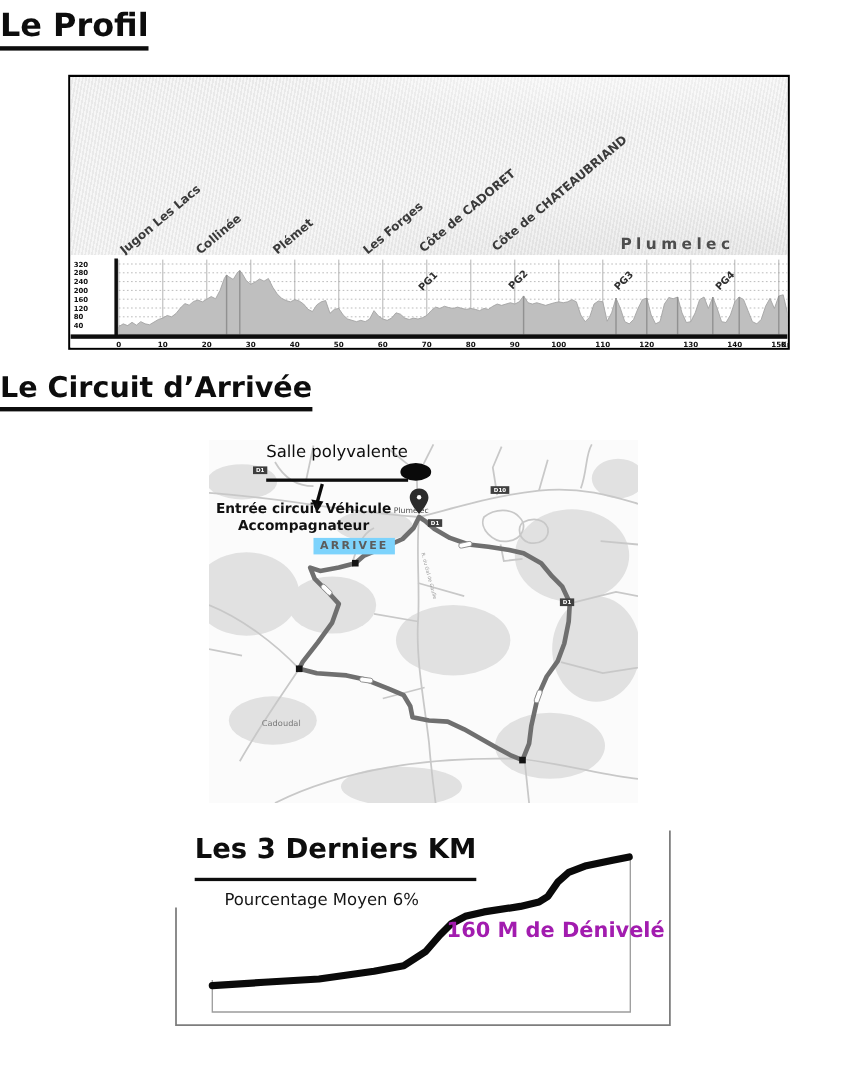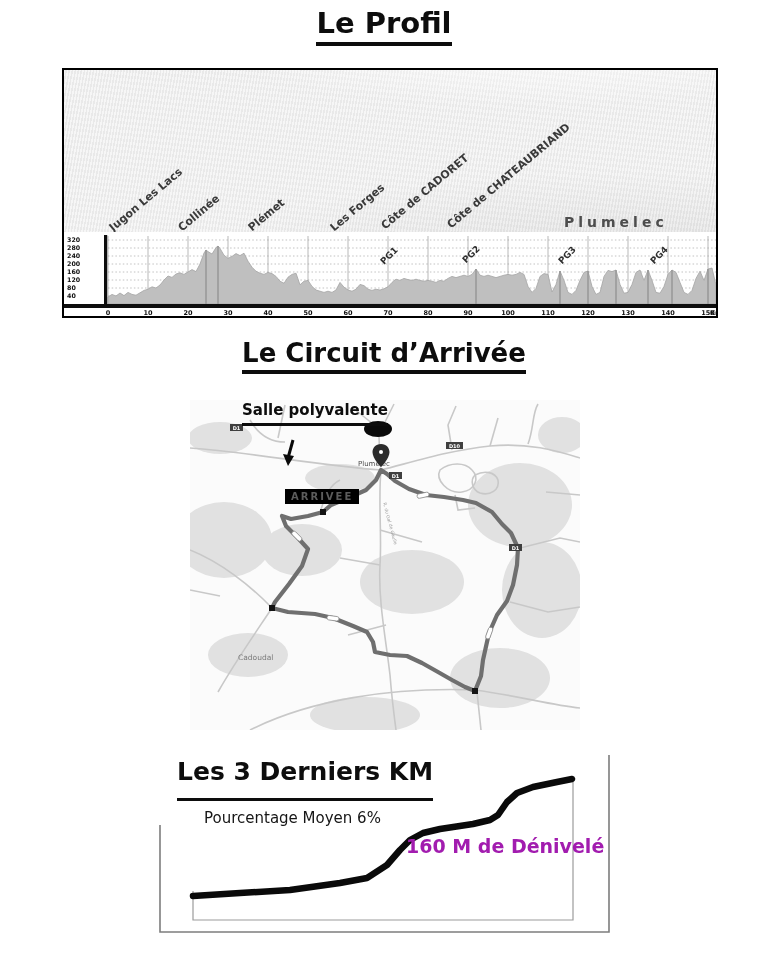--- a/index.html
+++ b/index.html
@@ -2,21 +2,21 @@
 <html><head>
 <meta charset="utf-8">
 <style>
   html,body{margin:0;padding:0;}
   body{
     width:768px;height:979px;position:relative;background:#ffffff;
     font-family:"DejaVu Sans","Liberation Sans",sans-serif;
     overflow:hidden;
   }
   
-  .main-title{position:absolute;left:0;width:768px;text-align:center;}
+  .main-title{position:absolute;left:0;width:768px;text-align:left;}
   .main-title span{
     display:inline-block;font-weight:bold;color:#0d0d0d;
     border-bottom:4px solid #0d0d0d;padding-bottom:2px;line-height:1.1;
   }
   #title-profil{top:6px;font-size:29px;}
   #title-circuit{top:338px;font-size:26px;}
 
   
   #profil-chart{
     position:absolute;left:62px;top:68px;width:656px;height:250px;
@@ -44,29 +44,29 @@
     font-size:14px;letter-spacing:4px;color:#4d4d4d;font-weight:bold;
   }
   #profile-plot{position:absolute;left:0;top:162px;width:652px;height:84px;background:#fff;}
   #profile-plot text{font-family:"DejaVu Sans","Liberation Sans",sans-serif;}
 
   
   #map-wrap{position:absolute;left:190px;top:400px;width:390px;height:330px;background:#fbfbfb;}
   #map-svg{position:absolute;left:0;top:0;}
   #map-svg text{font-family:"DejaVu Sans","Liberation Sans",sans-serif;}
   #salle-title{
-    position:absolute;left:52px;top:1px;font-size:15px;font-weight:bold;color:#0d0d0d;
-    border-bottom:3px solid #0d0d0d;padding-bottom:4px;white-space:nowrap;
+    position:absolute;left:52px;top:1px;font-size:15px;font-weight:normal;color:#0d0d0d;
+    border-bottom:3px solid #0d0d0d;padding-bottom:16px;white-space:nowrap;
   }
   #entree-text{
     position:absolute;left:6px;top:54px;width:160px;text-align:center;
     font-size:12.5px;font-weight:bold;color:#111;line-height:1.3;
   }
   #arrivee-badge{
-    position:absolute;left:95px;top:89px;background:#000000;
+    position:absolute;left:95px;top:89px;background:#7dd3fc;
     font-size:10px;font-weight:bold;color:#5c5c5c;letter-spacing:2px;
     padding:2px 6px;white-space:nowrap;
   }
 
   
   #last3{position:absolute;left:140px;top:745px;width:490px;height:210px;}
   #last3-svg{position:absolute;left:0;top:0;}
   #last3-title{
     position:absolute;left:37px;top:12px;font-size:25px;font-weight:bold;color:#0d0d0d;
     border-bottom:3px solid #0d0d0d;padding-bottom:12px;white-space:nowrap;
@@ -245,20 +245,24 @@
     </g>
 
     <text x="168" y="66" font-size="7" fill="#4a4a4a">Plumelec</text>
     <path fill="#2b2b2b" d="M191,44 c-5.5,0 -8.5,4 -8.5,8.2 c0,6 8.5,15 8.5,15 c0,0 8.5,-9 8.5,-15 c0,-4.2 -3,-8.2 -8.5,-8.2 z"></path>
     <circle cx="191" cy="52" r="2" fill="#ffffff"></circle>
 
     <text x="48" y="260" font-size="7.5" fill="#7a7a7a">Cadoudal</text>
     <text x="193" y="103" font-size="4.5" fill="#9a9a9a" transform="rotate(75 193 103)">R. du Gal de Gaulle</text>
   </svg>
   <div id="salle-title">Salle polyvalente</div>
+  <div id="entree-text">
+    <div>Entrée circuit Véhicule</div>
+    <div>Accompagnateur</div>
+  </div>
   <div id="arrivee-badge">ARRIVEE</div>
 </div>
 
 <div id="last3">
   <svg id="last3-svg" width="490" height="210" viewBox="0 0 490 210">
     <polyline points="20,80 20,187 469,187 469,10" fill="none" stroke="#7d7d7d" stroke-width="1.6"></polyline>
     <polyline points="53,146 53,175 433,175 433,34" fill="none" stroke="#9c9c9c" stroke-width="1.2"></polyline>
 
   <polyline points="53,151 100,148 150,145 200,138 227,133 247,120 260,105 270,95 283,88 300,84 333,79 350,75 358,70 367,57 377,48 393,42 417,37 432,34" fill="none" stroke="#0a0a0a" stroke-width="6.5" stroke-linecap="round" stroke-linejoin="round"></polyline>
     </svg>

